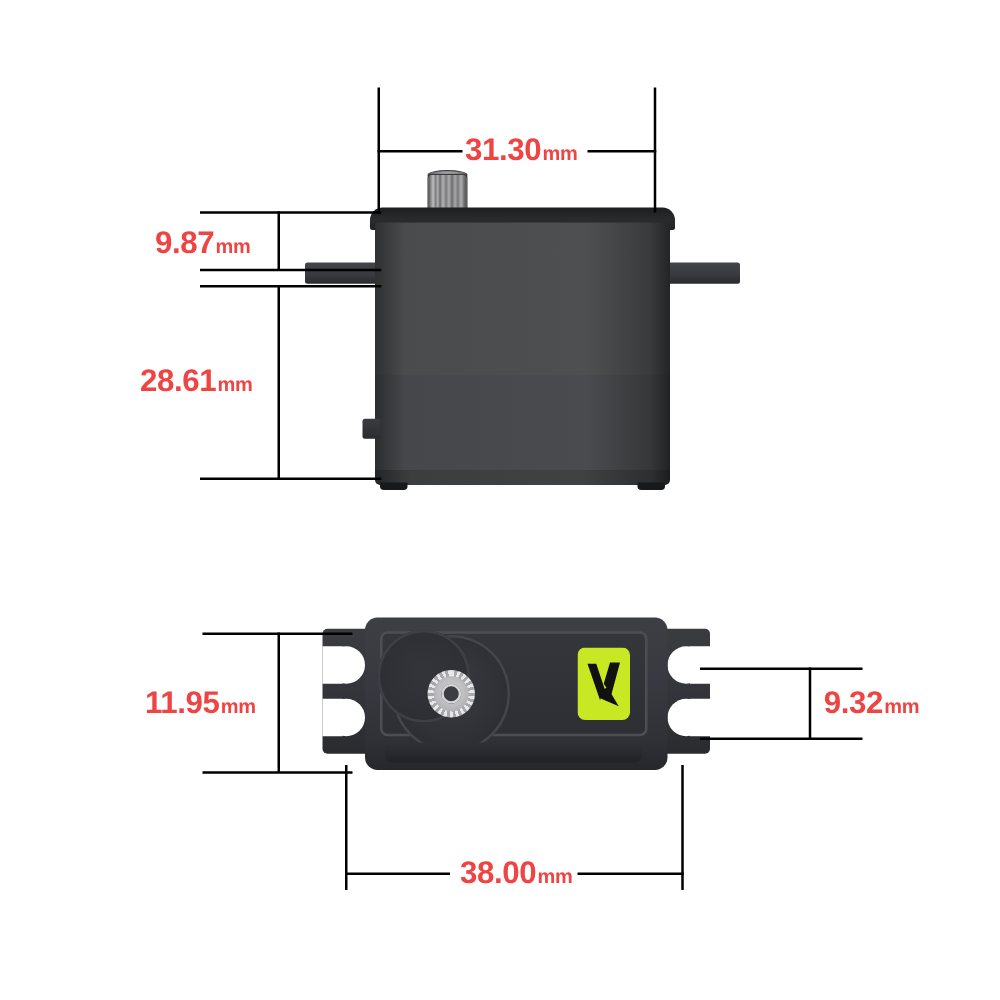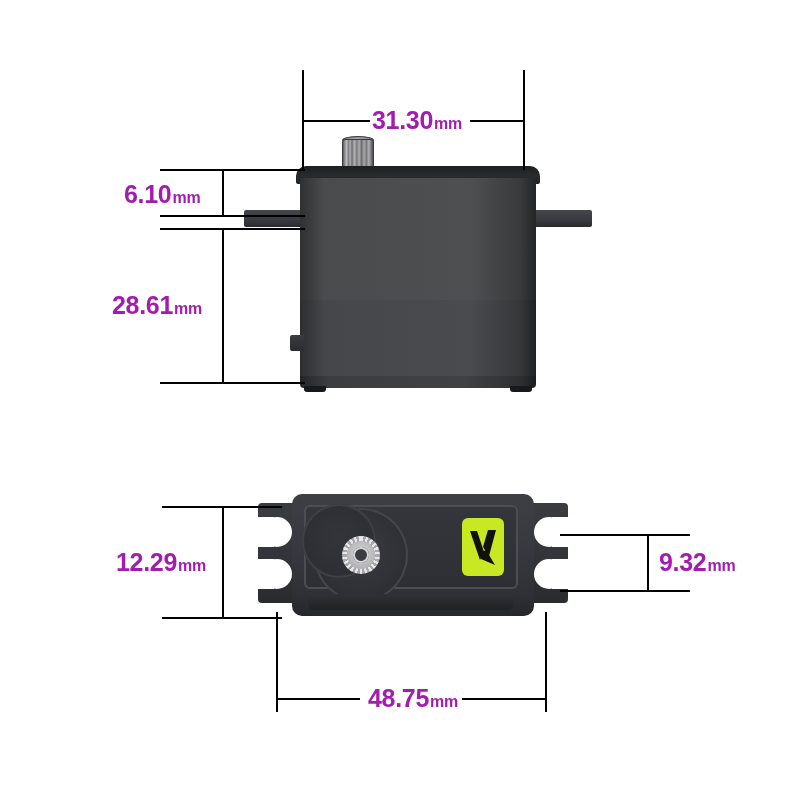--- a/index.html
+++ b/index.html
@@ -25,21 +25,21 @@
   .ext-line-v {
     position: absolute;
     background: #000000;
   }
   .dim-line-h, .ext-line-h { height: 2px; }
   .dim-line-v, .ext-line-v { width: 2px; }
 
   .dim-label {
     position: absolute;
     font-weight: bold;
-    color: #a21caf;
+    color: #ef4444;
     white-space: nowrap;
     letter-spacing: -0.3px;
     line-height: 1;
   }
   .dim-label .num { font-size: 25px; font-weight: bold; }
   .dim-label .unit { font-size: 16px; font-weight: bold; margin-left: 1px; }
 
   
   #side-view {
     position: absolute;
@@ -299,21 +299,21 @@
   <div class="dim-line-h" style="left:302px; top:120px; width:68px;"></div>
   <div class="dim-line-h" style="left:470px; top:120px; width:55px;"></div>
   <div class="dim-label" style="left:372px; top:108px;">
     <span class="num">31.30</span><span class="unit">mm</span>
   </div>
 
   <div class="ext-line-h" style="left:160px; top:169px; width:145px;"></div>
   <div class="ext-line-h" style="left:160px; top:215px; width:145px;"></div>
   <div class="dim-line-v" style="left:222px; top:169px; height:47px;"></div>
   <div class="dim-label" style="left:124px; top:182px;">
-    <span class="num">6.10</span><span class="unit">mm</span>
+    <span class="num">9.87</span><span class="unit">mm</span>
   </div>
 
   <div class="ext-line-h" style="left:160px; top:228px; width:145px;"></div>
   <div class="ext-line-h" style="left:160px; top:382px; width:145px;"></div>
   <div class="dim-line-v" style="left:222px; top:228px; height:155px;"></div>
   <div class="dim-label" style="left:112px; top:293px;">
     <span class="num">28.61</span><span class="unit">mm</span>
   </div>
 
   <div id="top-view">
@@ -350,31 +350,31 @@
           </g>
         </svg>
       </div>
     </div>
   </div>
 
   <div class="ext-line-h" style="left:162px; top:506px; width:120px;"></div>
   <div class="ext-line-h" style="left:162px; top:617px; width:120px;"></div>
   <div class="dim-line-v" style="left:222px; top:506px; height:112px;"></div>
   <div class="dim-label" style="left:116px; top:550px;">
-    <span class="num">12.29</span><span class="unit">mm</span>
+    <span class="num">11.95</span><span class="unit">mm</span>
   </div>
 
   <div class="ext-line-h" style="left:560px; top:534px; width:130px;"></div>
   <div class="ext-line-h" style="left:560px; top:590px; width:130px;"></div>
   <div class="dim-line-v" style="left:647px; top:534px; height:57px;"></div>
   <div class="dim-label" style="left:659px; top:550px;">
     <span class="num">9.32</span><span class="unit">mm</span>
   </div>
 
   <div class="ext-line-v" style="left:276px; top:612px; height:100px;"></div>
   <div class="ext-line-v" style="left:545px; top:612px; height:100px;"></div>
   <div class="dim-line-h" style="left:276px; top:698px; width:84px;"></div>
   <div class="dim-line-h" style="left:462px; top:698px; width:85px;"></div>
   <div class="dim-label" style="left:368px; top:686px;">
-    <span class="num">48.75</span><span class="unit">mm</span>
+    <span class="num">38.00</span><span class="unit">mm</span>
   </div>
 
 </div>
 
 </body></html>

